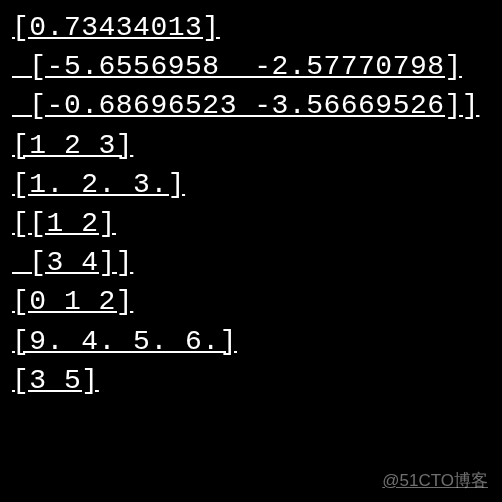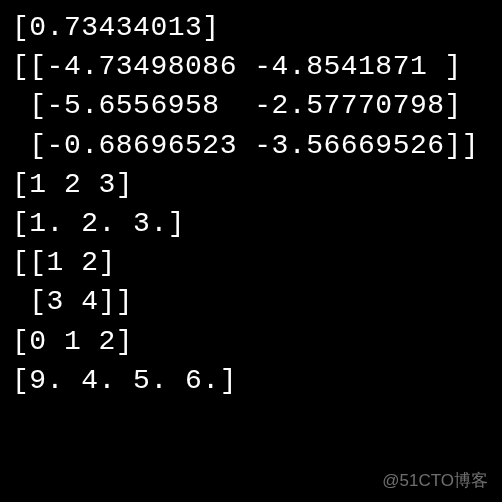--- a/index.html
+++ b/index.html
@@ -1,18 +1,19 @@
 <!DOCTYPE html>
 <html><head>
   <meta charset="utf-8">
   <style>
     * {
       margin: 0;
       padding: 0;
       box-sizing: border-box;
+      text-decoration: underline;
     }
     body {
       background: #000000;
       width: 502px;
       height: 502px;
       font-family: "Courier New", Courier, monospace;
       font-size: 28px;
       color: #ffffff;
       padding: 8px 12px;
       position: relative;
@@ -31,24 +32,24 @@
       color: rgba(200, 200, 200, 0.55);
       font-family: Arial, sans-serif;
       letter-spacing: 0;
     }
   </style>
 </head>
 <body>
 
 <div>
   <div class="line">[0.73434013]</div>
-  <div class="line">[[-4.73498086 -4.8541871 ]</div>
   <div class="line"> [-5.6556958  -2.57770798]</div>
   <div class="line"> [-0.68696523 -3.56669526]]</div>
   <div class="line">[1 2 3]</div>
   <div class="line">[1. 2. 3.]</div>
   <div class="line">[[1 2]</div>
   <div class="line"> [3 4]]</div>
   <div class="line">[0 1 2]</div>
   <div class="line">[9. 4. 5. 6.]</div>
+  <div class="line">[3 5]</div>
 </div>
 
 <div class="watermark">@51CTO博客</div>
 
 </body></html>

